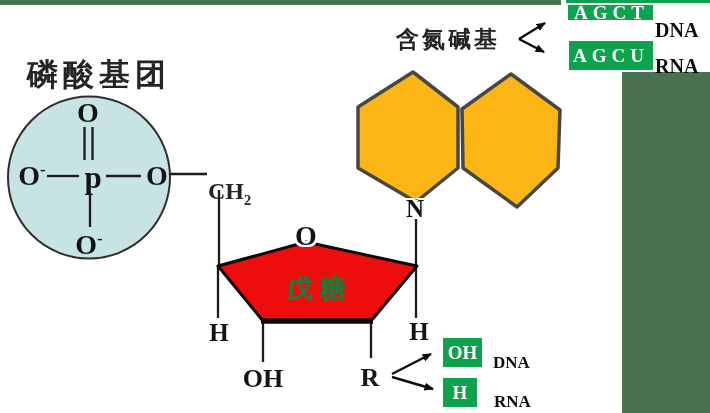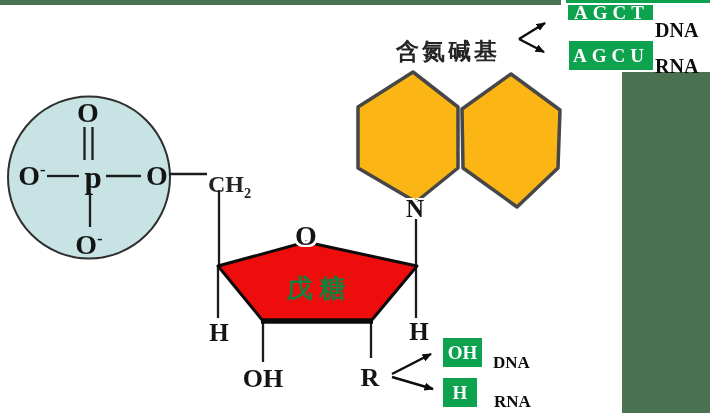--- a/index.html
+++ b/index.html
@@ -71,29 +71,30 @@
       <line x1="519" y1="39" x2="545" y2="23" marker-end="url(#ah)"></line>
       <line x1="519" y1="39" x2="544" y2="52" marker-end="url(#ah)"></line>
     </g>
 
     <g stroke="#0d0d0d" stroke-width="2.4">
       <line x1="392" y1="374" x2="431" y2="354" marker-end="url(#ah)"></line>
       <line x1="392" y1="377" x2="433" y2="389" marker-end="url(#ah)"></line>
     </g>
   </svg>
 
-  <div class="tl" style="left:396px;top:31px;font-size:23px;letter-spacing:3px;">含氮碱基</div>
+  <div class="tl cnlabel" style="left:27px;top:50px;font-size:31px;">磷酸基团</div>
+  <div class="tl" style="left:396px;top:19px;font-size:23px;letter-spacing:3px;">含氮碱基</div>
 
   <div class="lbl" style="left:88px;top:113px;font-size:28px;">O</div>
   <div class="lbl" style="left:32px;top:176px;font-size:28px;"><span>O</span><span class="sup">-</span></div>
   <div class="lbl" style="left:93px;top:177px;font-size:31px;">p</div>
   <div class="lbl" style="left:157px;top:176px;font-size:28px;">O</div>
   <div class="lbl" style="left:89px;top:245px;font-size:28px;"><span>O</span><span class="sup">-</span></div>
 
-  <div class="tl" style="left:208px;top:163px;font-size:24px;"><span>CH</span><span class="sub">2</span></div>
+  <div class="tl" style="left:208px;top:170px;font-size:24px;"><span>CH</span><span class="sub">2</span></div>
 
   <div class="lbl halo" style="left:306px;top:236px;font-size:28px;">O</div>
   <div class="lbl" style="left:316px;top:289px;font-size:26px;color:#15803d;letter-spacing:7px;padding-left:7px;">戊糖</div>
   <div class="lbl" style="left:219px;top:332px;font-size:25px;">H</div>
   <div class="lbl" style="left:419px;top:331px;font-size:25px;">H</div>
   <div class="lbl" style="left:263px;top:379px;font-size:26px;">OH</div>
   <div class="lbl" style="left:370px;top:378px;font-size:26px;">R</div>
 
   <div class="lbl halo" style="left:415px;top:208px;font-size:25px;">N</div>
 

